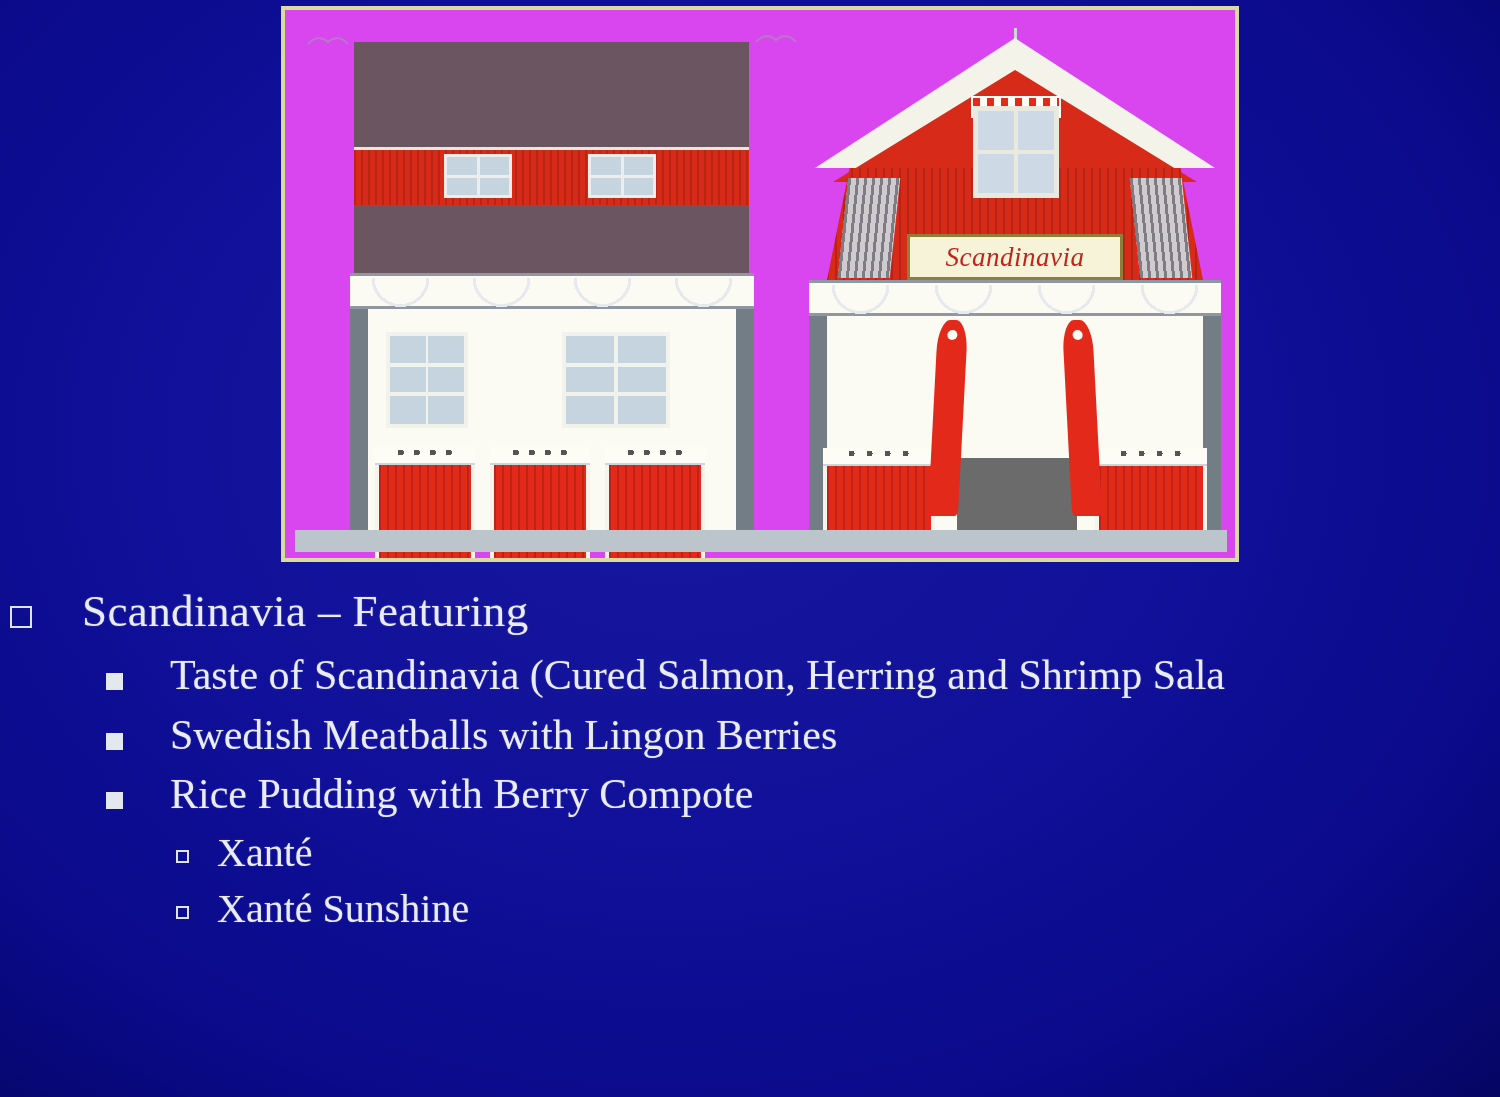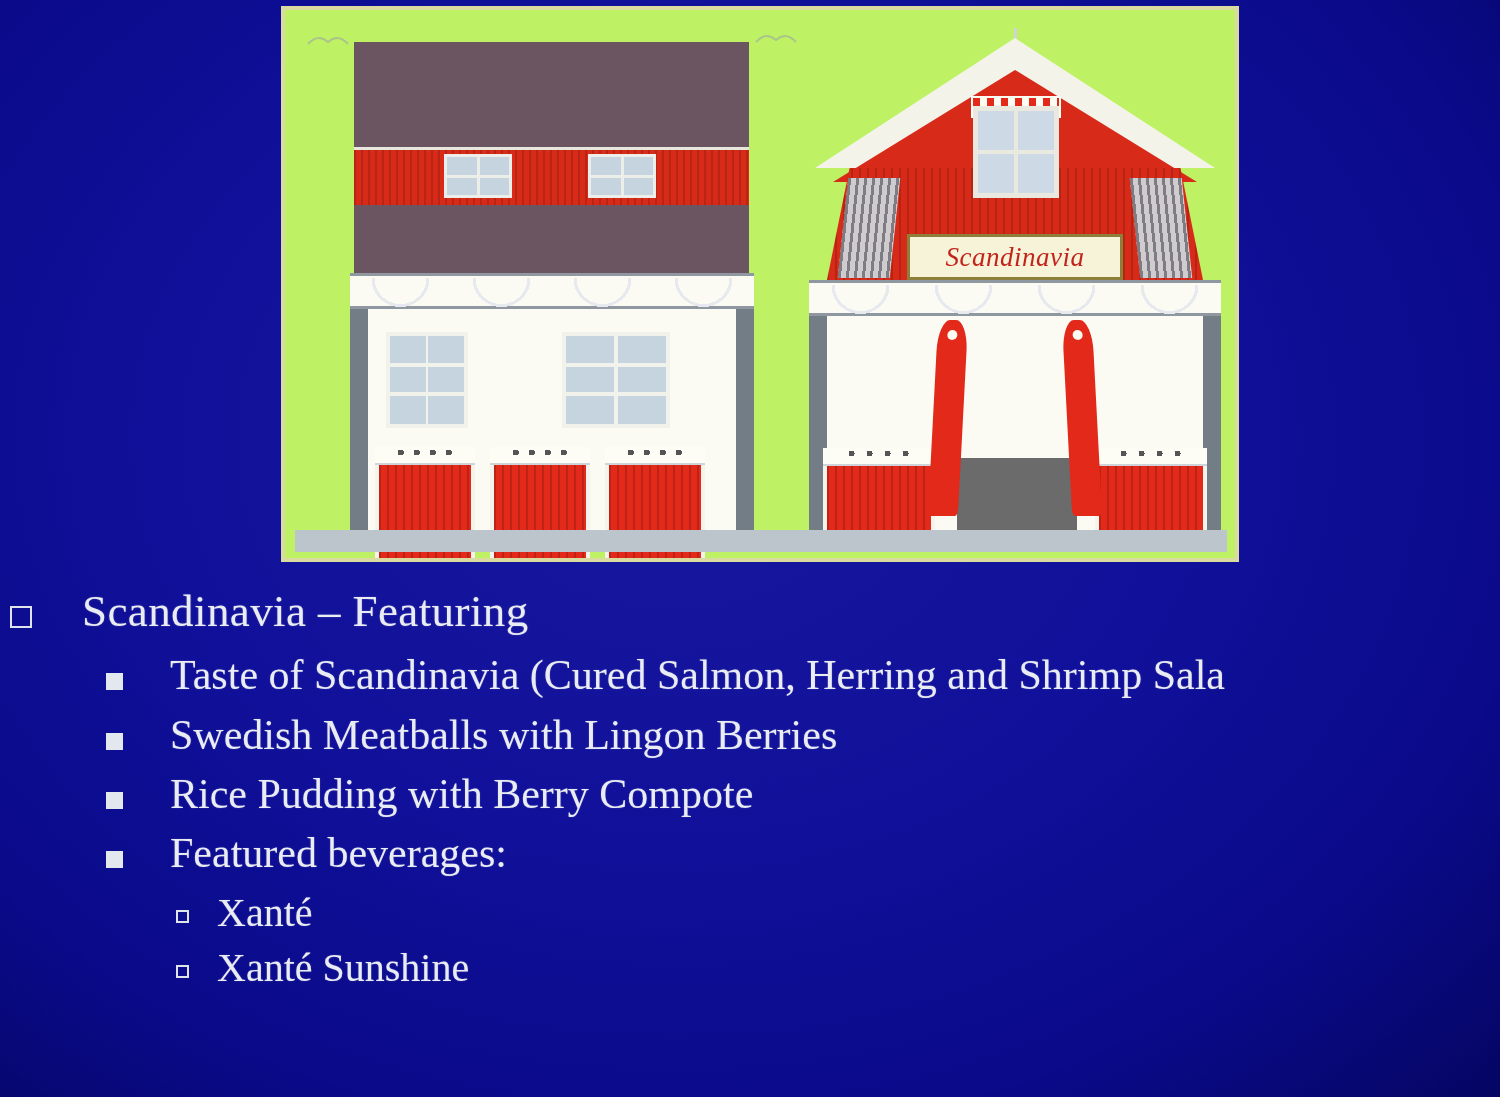--- a/index.html
+++ b/index.html
@@ -24,21 +24,21 @@
     width: 958px;
     height: 556px;
     background: #f4f5ec;
     border: 4px solid #d9dba0;
     box-sizing: border-box;
     overflow: hidden;
   }
   .img-inner {
     position: absolute;
     inset: 0;
-    background: #bef264;
+    background: #d946ef;
     text-decoration: underline;
   }
   
   .ground {
     position: absolute;
     left: 10px;
     right: 8px;
     bottom: 6px;
     height: 22px;
     background: #bcc4cc;
@@ -517,24 +517,20 @@
     <div class="lvl2">
       <div class="marker"></div>
       <div class="text">Swedish Meatballs with Lingon Berries</div>
     </div>
 
     <div class="lvl2">
       <div class="marker"></div>
       <div class="text">Rice Pudding with Berry Compote</div>
     </div>
 
-    <div class="lvl2">
-      <div class="marker"></div>
-      <div class="text">Featured beverages:</div>
-    </div>
 
     <div class="lvl3">
       <div class="marker"></div>
       <div class="text">Xanté</div>
     </div>
 
     <div class="lvl3">
       <div class="marker"></div>
       <div class="text">Xanté Sunshine</div>
     </div>

